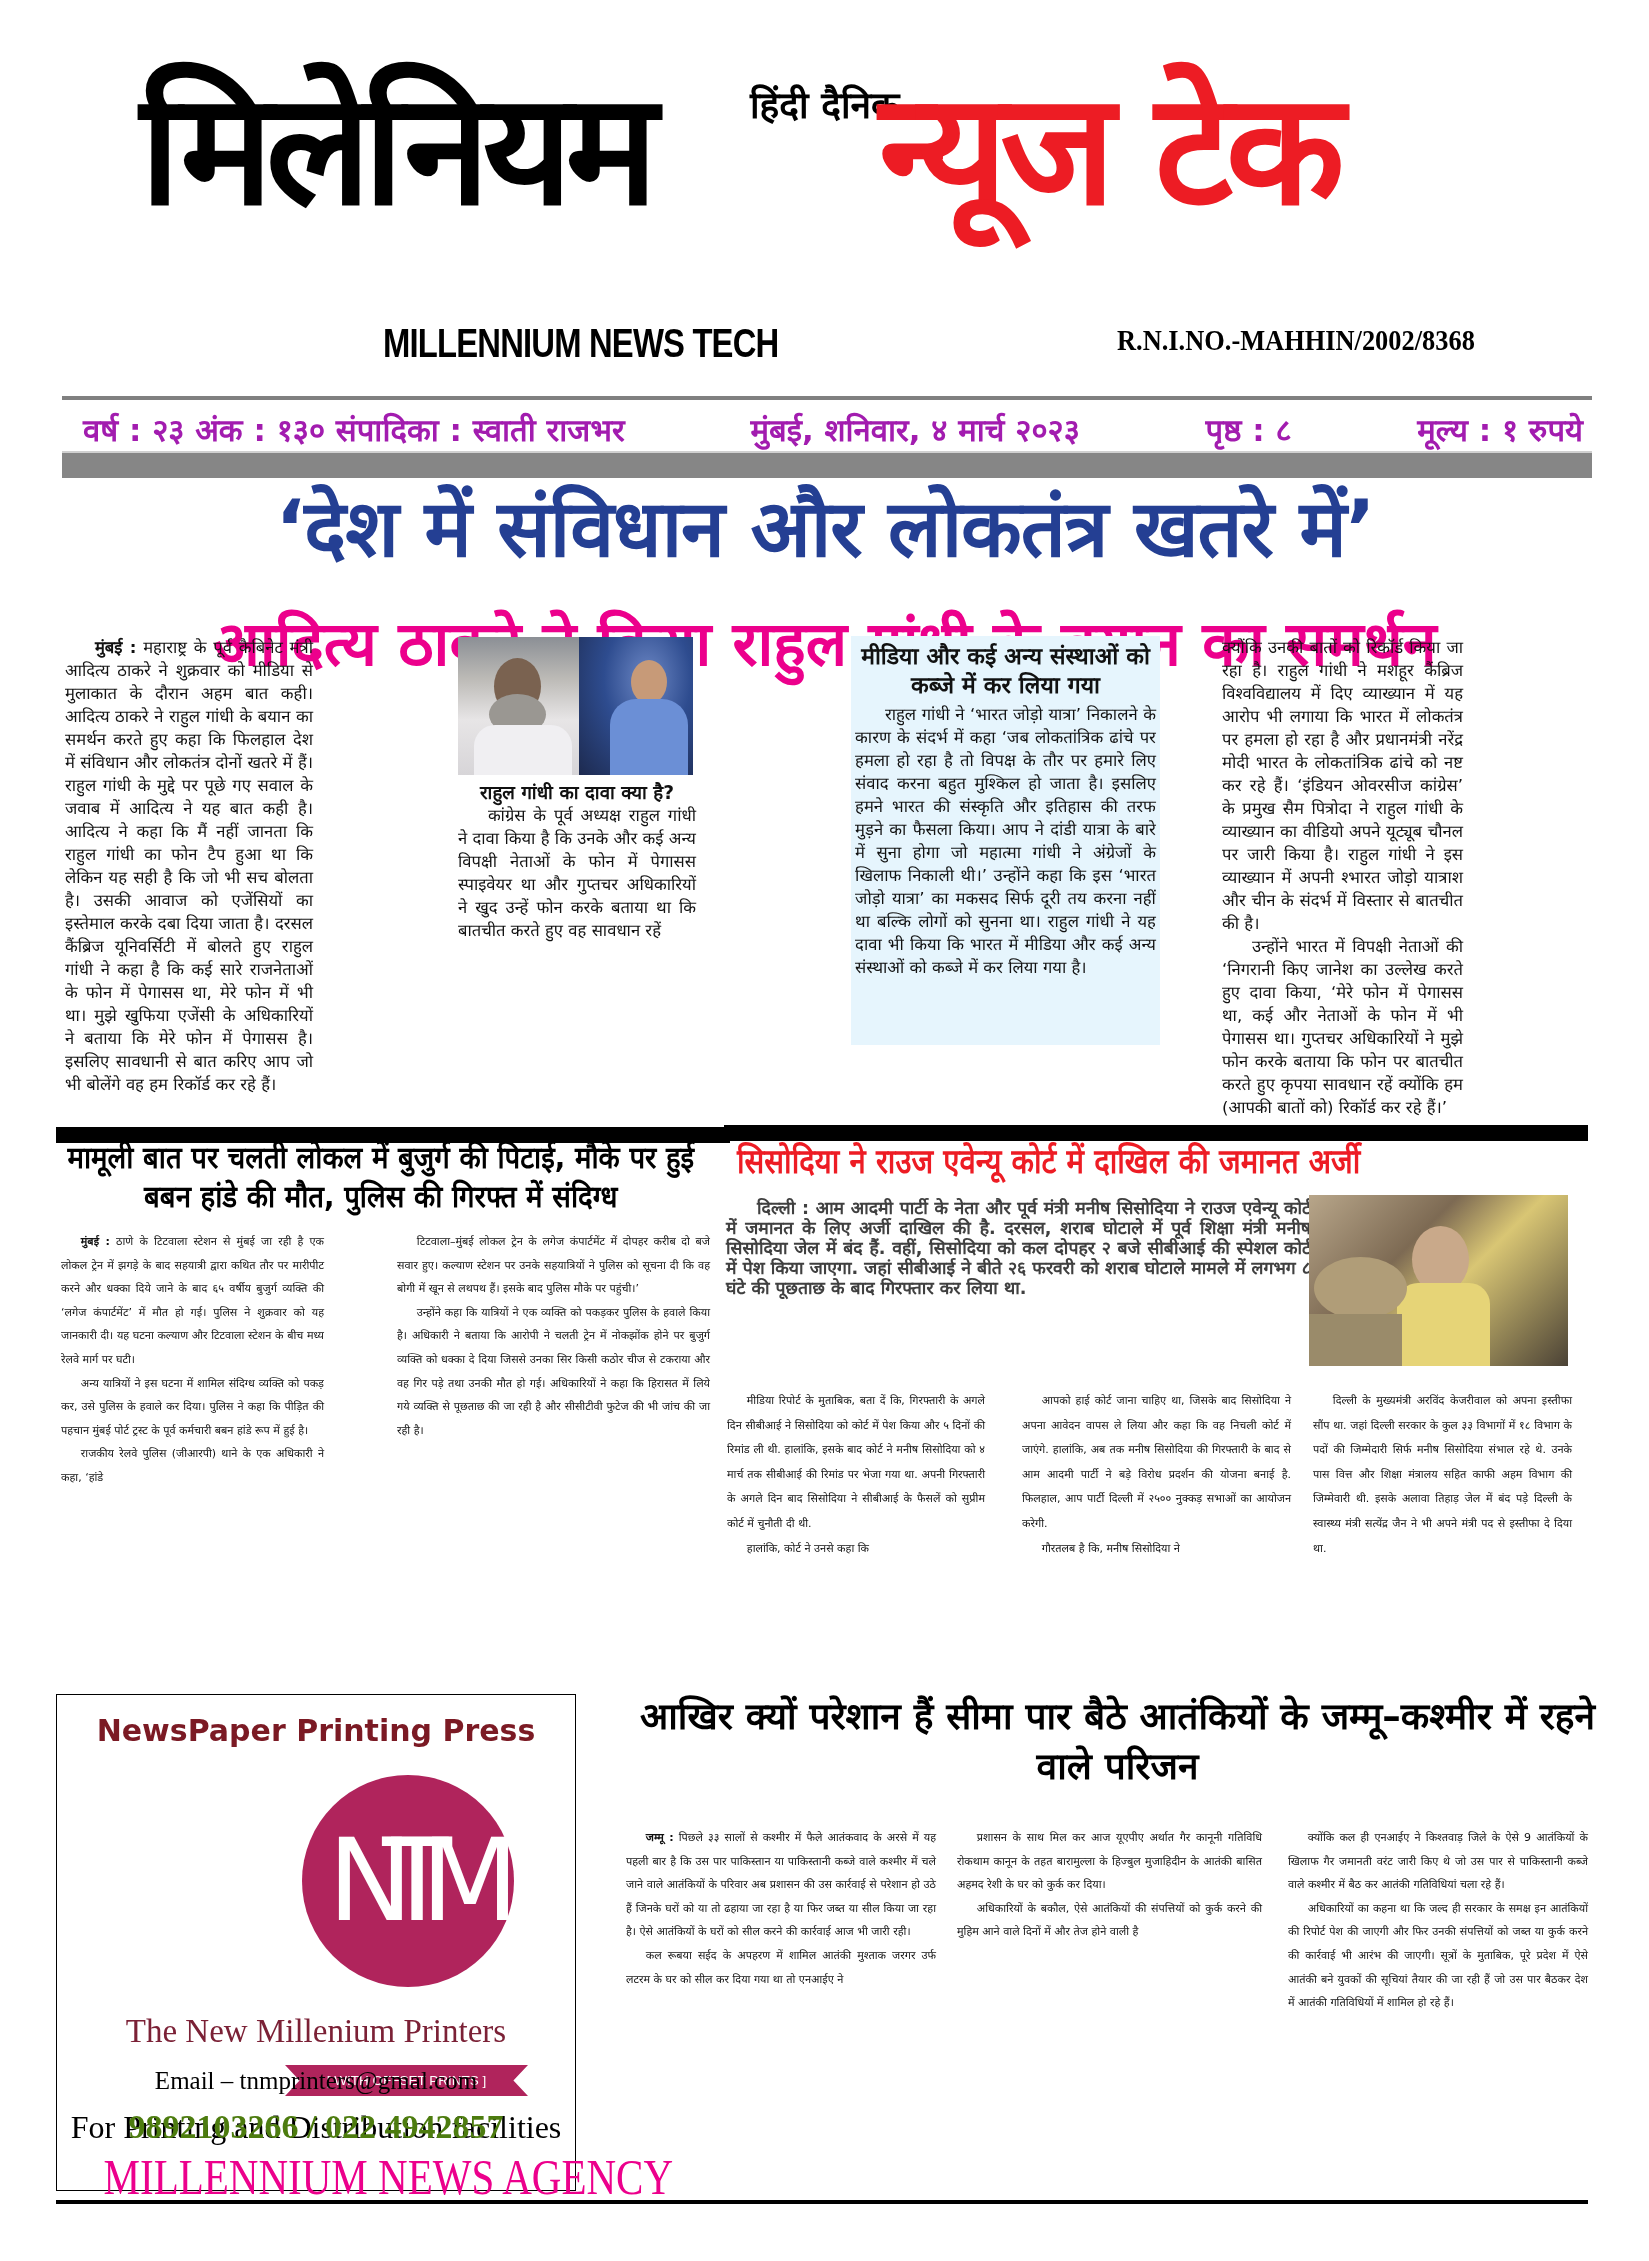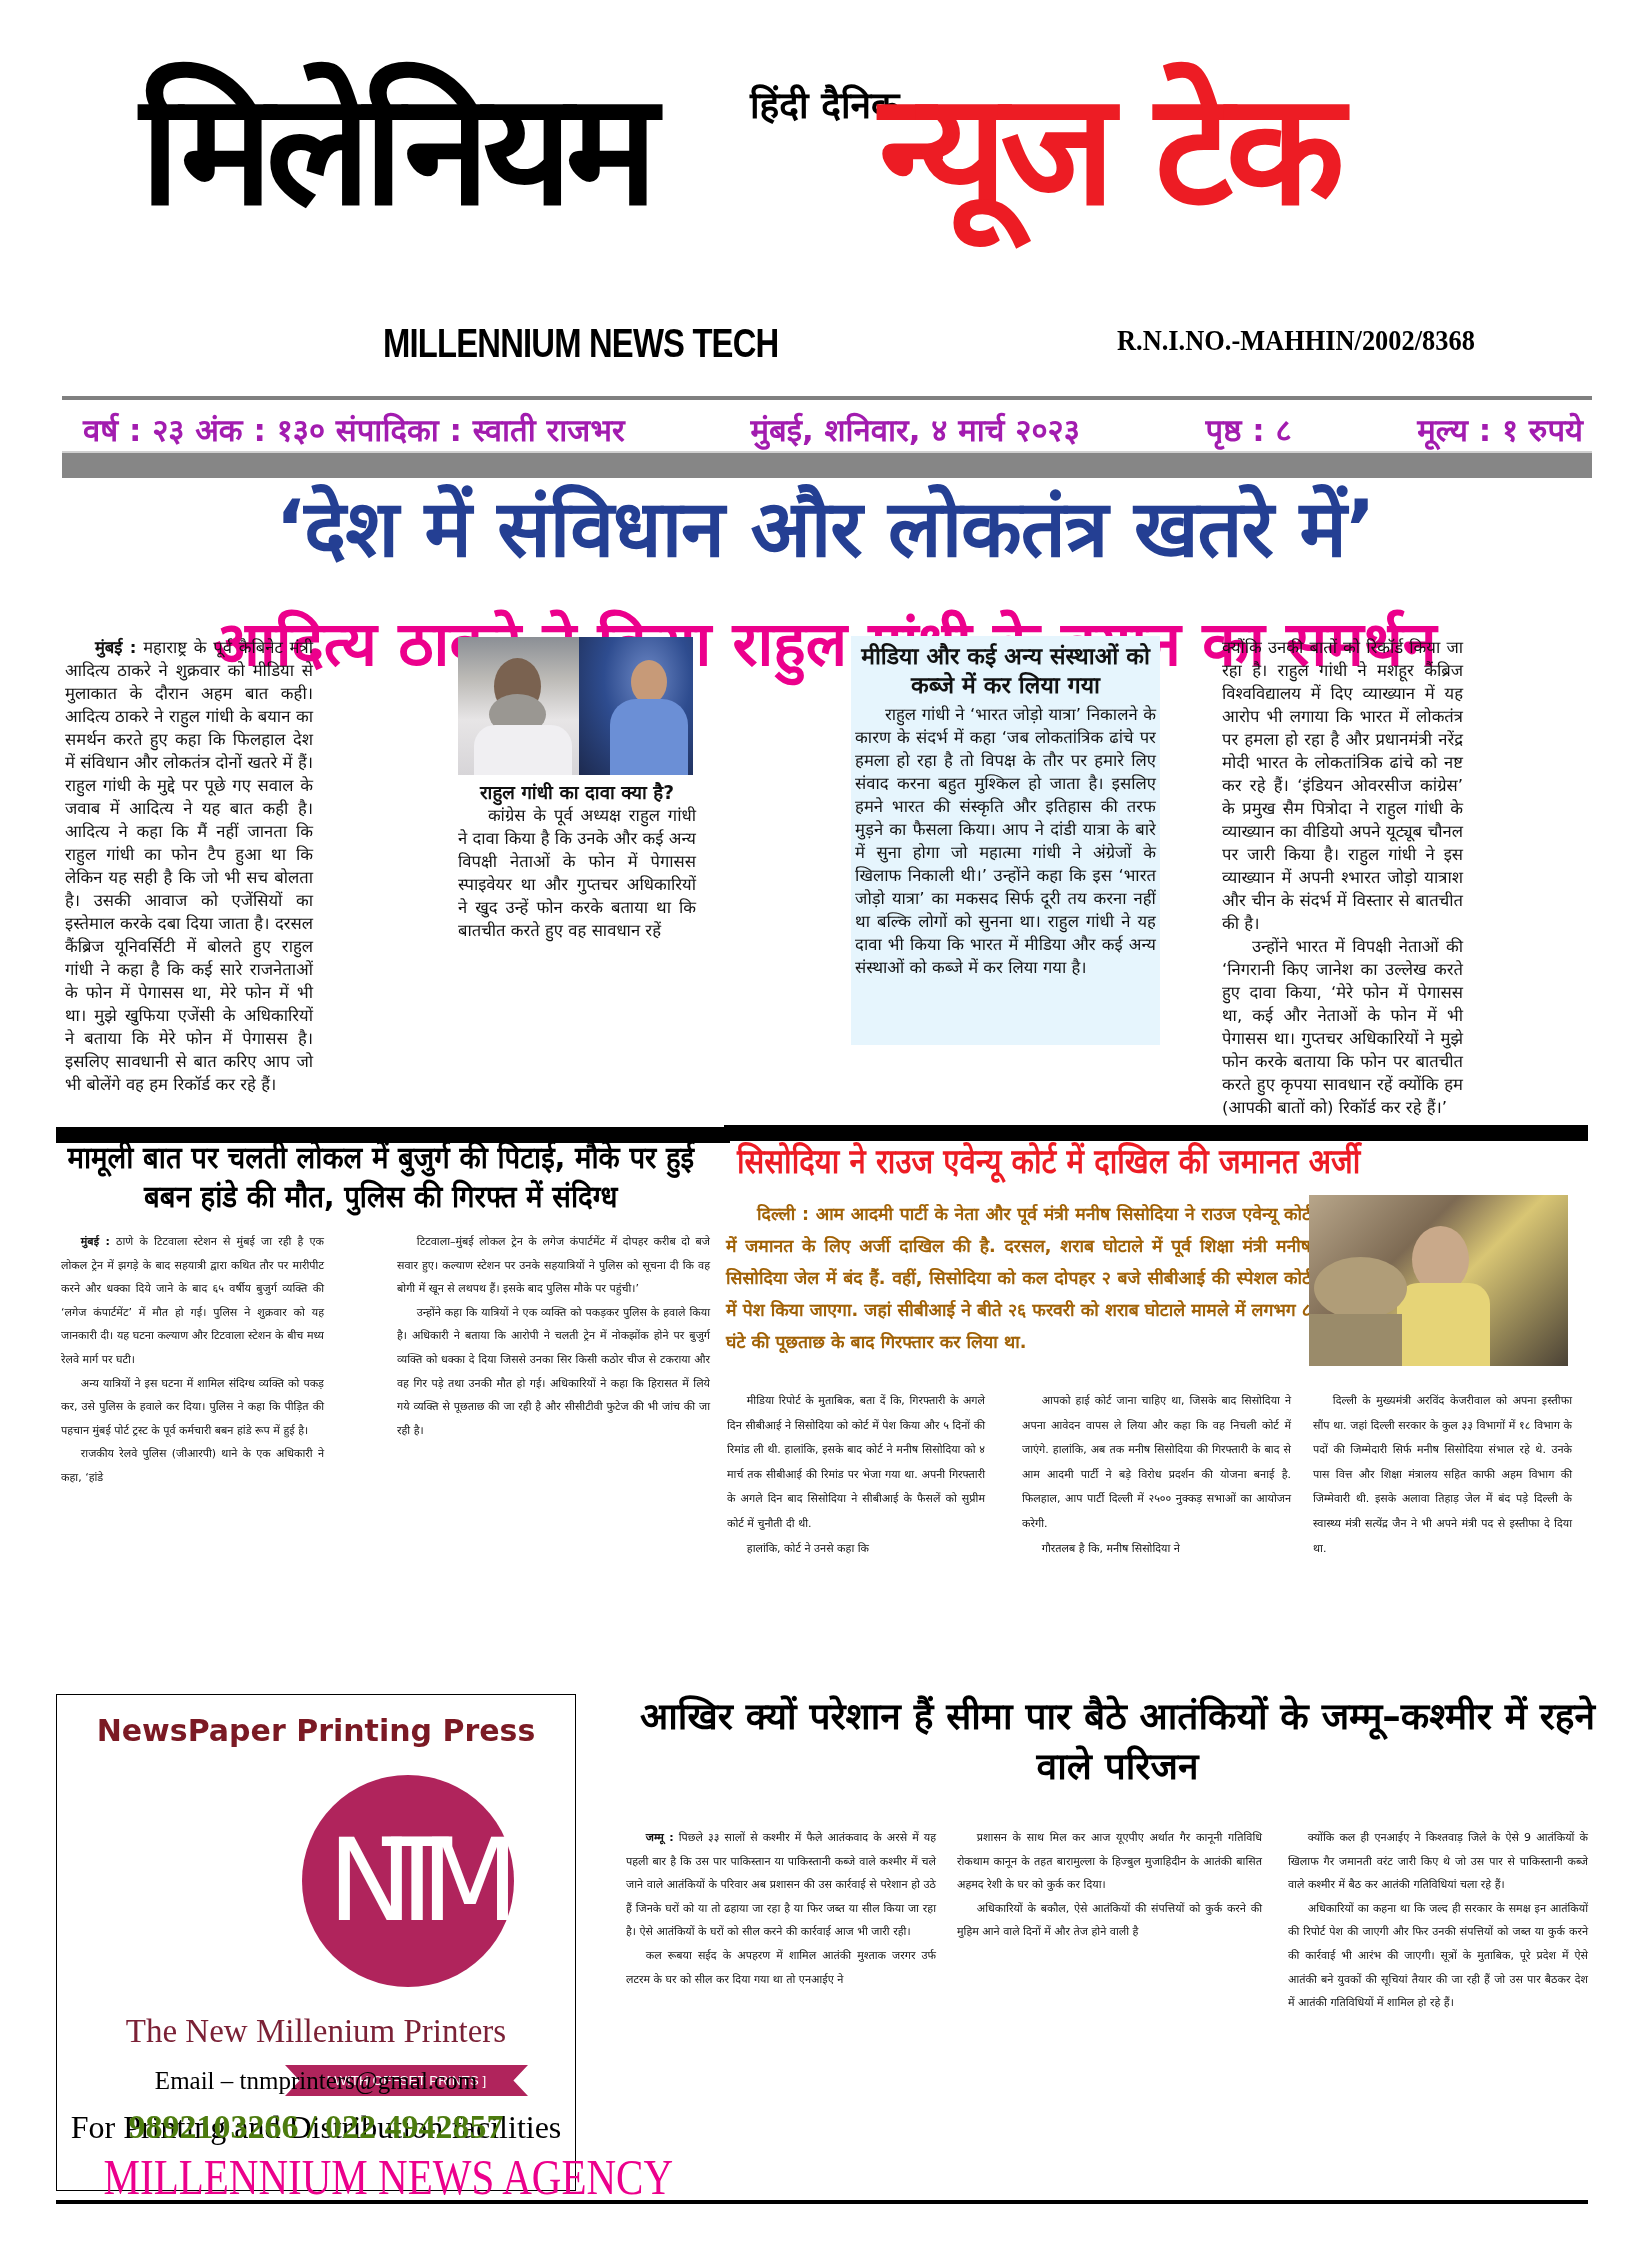--- a/index.html
+++ b/index.html
@@ -40,21 +40,21 @@
   .caption-title { font-size: 18.6px; font-weight: bold; text-align: center; color: #111; }
 
   .boxed { background: #e6f5fd; }
   .box-title { font-size: 23px; font-weight: bold; text-align: center; line-height: 1.25; color: #111; }
 
   .bar-black { height: 15.5px; background: #000; }
 
   .story-headline-black { font-size: 30px; font-weight: bold; color: #000; line-height: 1.3; text-align: center; transform: scaleX(0.92); transform-origin: left top; }
   .story-headline-red { font-size: 34px; font-weight: bold; color: #ed1c24; line-height: 1.2; text-align: center; transform: scaleX(0.86); transform-origin: left top; white-space: nowrap; }
 
-  .bold-lede { font-size: 17.6px; font-weight: bold; line-height: 32px; text-align: justify; color: #a16207; transform-origin: left top; }
+  .bold-lede { font-size: 17.6px; font-weight: bold; line-height: 20px; text-align: justify; color: #404040; transform-origin: left top; }
   .narrow-text { font-size: 11px; line-height: 23.6px; text-align: justify; color: #111; }
   .narrow-text p { text-indent: 1.8em; }
 
   .kashmir-headline { font-size: 37px; font-weight: bold; color: #000; line-height: 1.35; text-align: center; }
 
   
   .ad-box { border: 1.6px solid #000; background: #fff; }
   .ad-title { font-size: 30px; font-weight: bold; color: #7b1a24; text-align: center; font-family: "DejaVu Sans", sans-serif; }
   .ad-logo-circle { width: 212px; height: 212px; border-radius: 50%; background: #b0245c; }
   .ad-logo-letters { font-size: 114px; color: #fff; font-family: "DejaVu Sans", sans-serif; font-weight: normal; letter-spacing: -31px; text-align: center; line-height: 1; }

